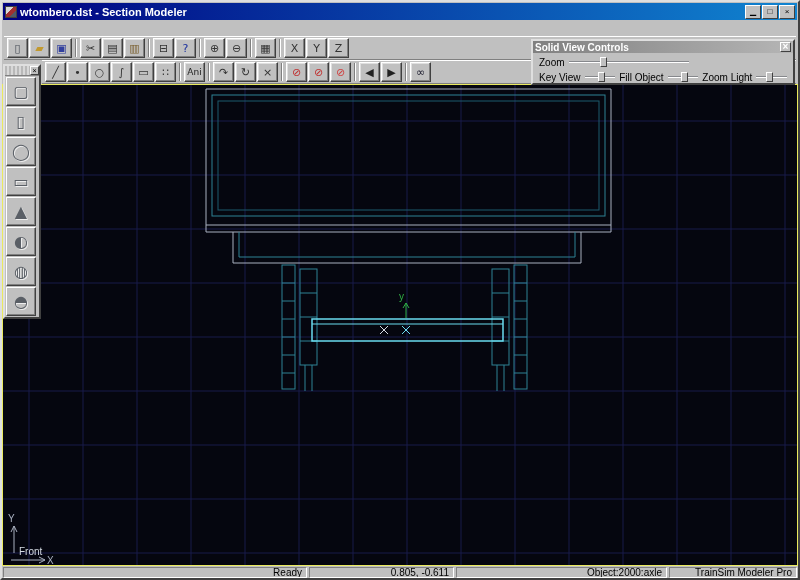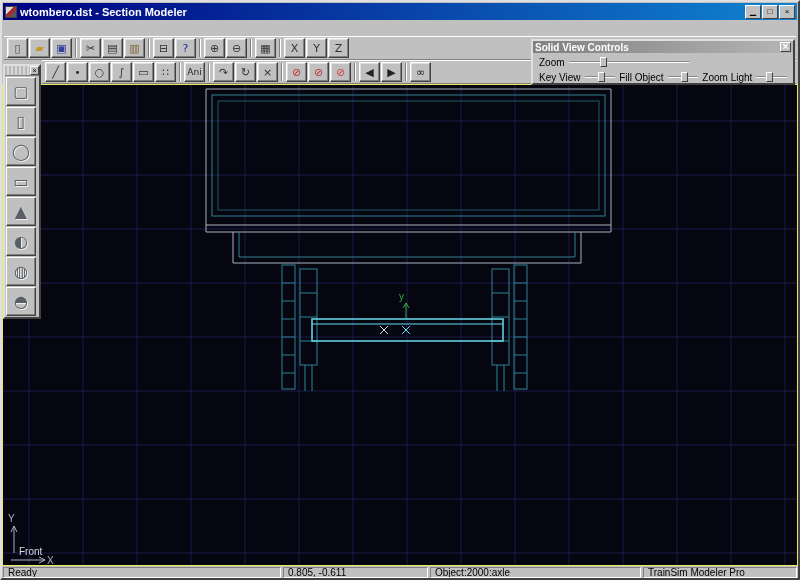--- a/index.html
+++ b/index.html
@@ -74,25 +74,25 @@
 
   
   .canvas-wrap { position:absolute; left:0; top:82px; width:796px; height:482px;
                  border:1px solid #e9e95e; background:#05060f; z-index:1; }
   .canvas-wrap svg { display:block; }
 
   
   .statusbar { position:absolute; left:0; bottom:0; height:12px; right:0;
                display:flex; gap:2px; background:#c0c0c0; padding:1px 1px 0 1px; font-size:10px; }
   .scell { border:1px solid; border-color:#808080 #fff #fff #808080; padding:0 4px;
-           white-space:nowrap; overflow:hidden; line-height:9px; }
+           white-space:nowrap; overflow:hidden; line-height:9px;text-align:right; }
   .s-ready { flex:1; }
   .s-coords { width:145px; }
   .s-object { width:211px; }
-  .s-app { width:154px; }
+  .s-app { width:128px; }
 </style>
 </head>
 <body>
 
 <div class="screen">
 
   <div class="titlebar">
     <span class="appicon"></span>
     <span class="title-text">wtombero.dst - Section Modeler</span>
     <span class="wbtns">

